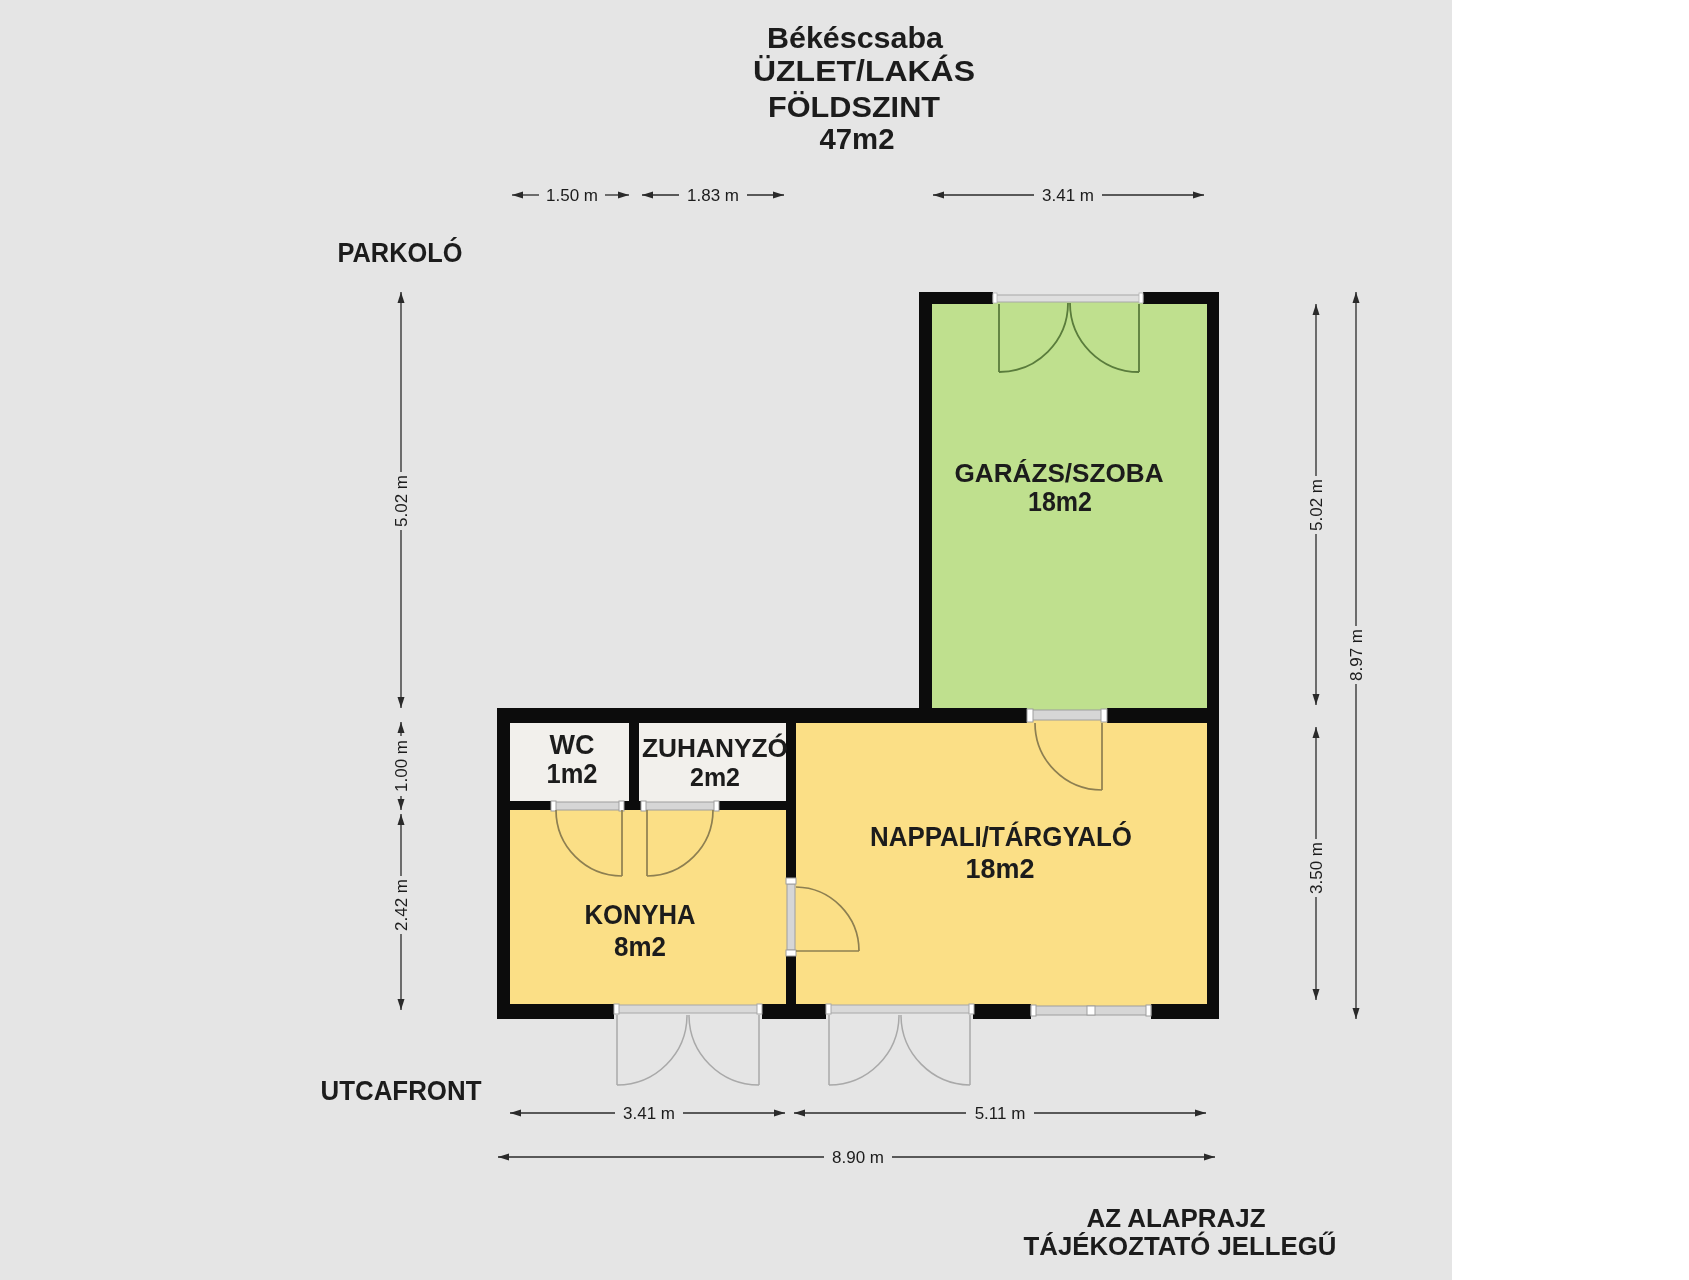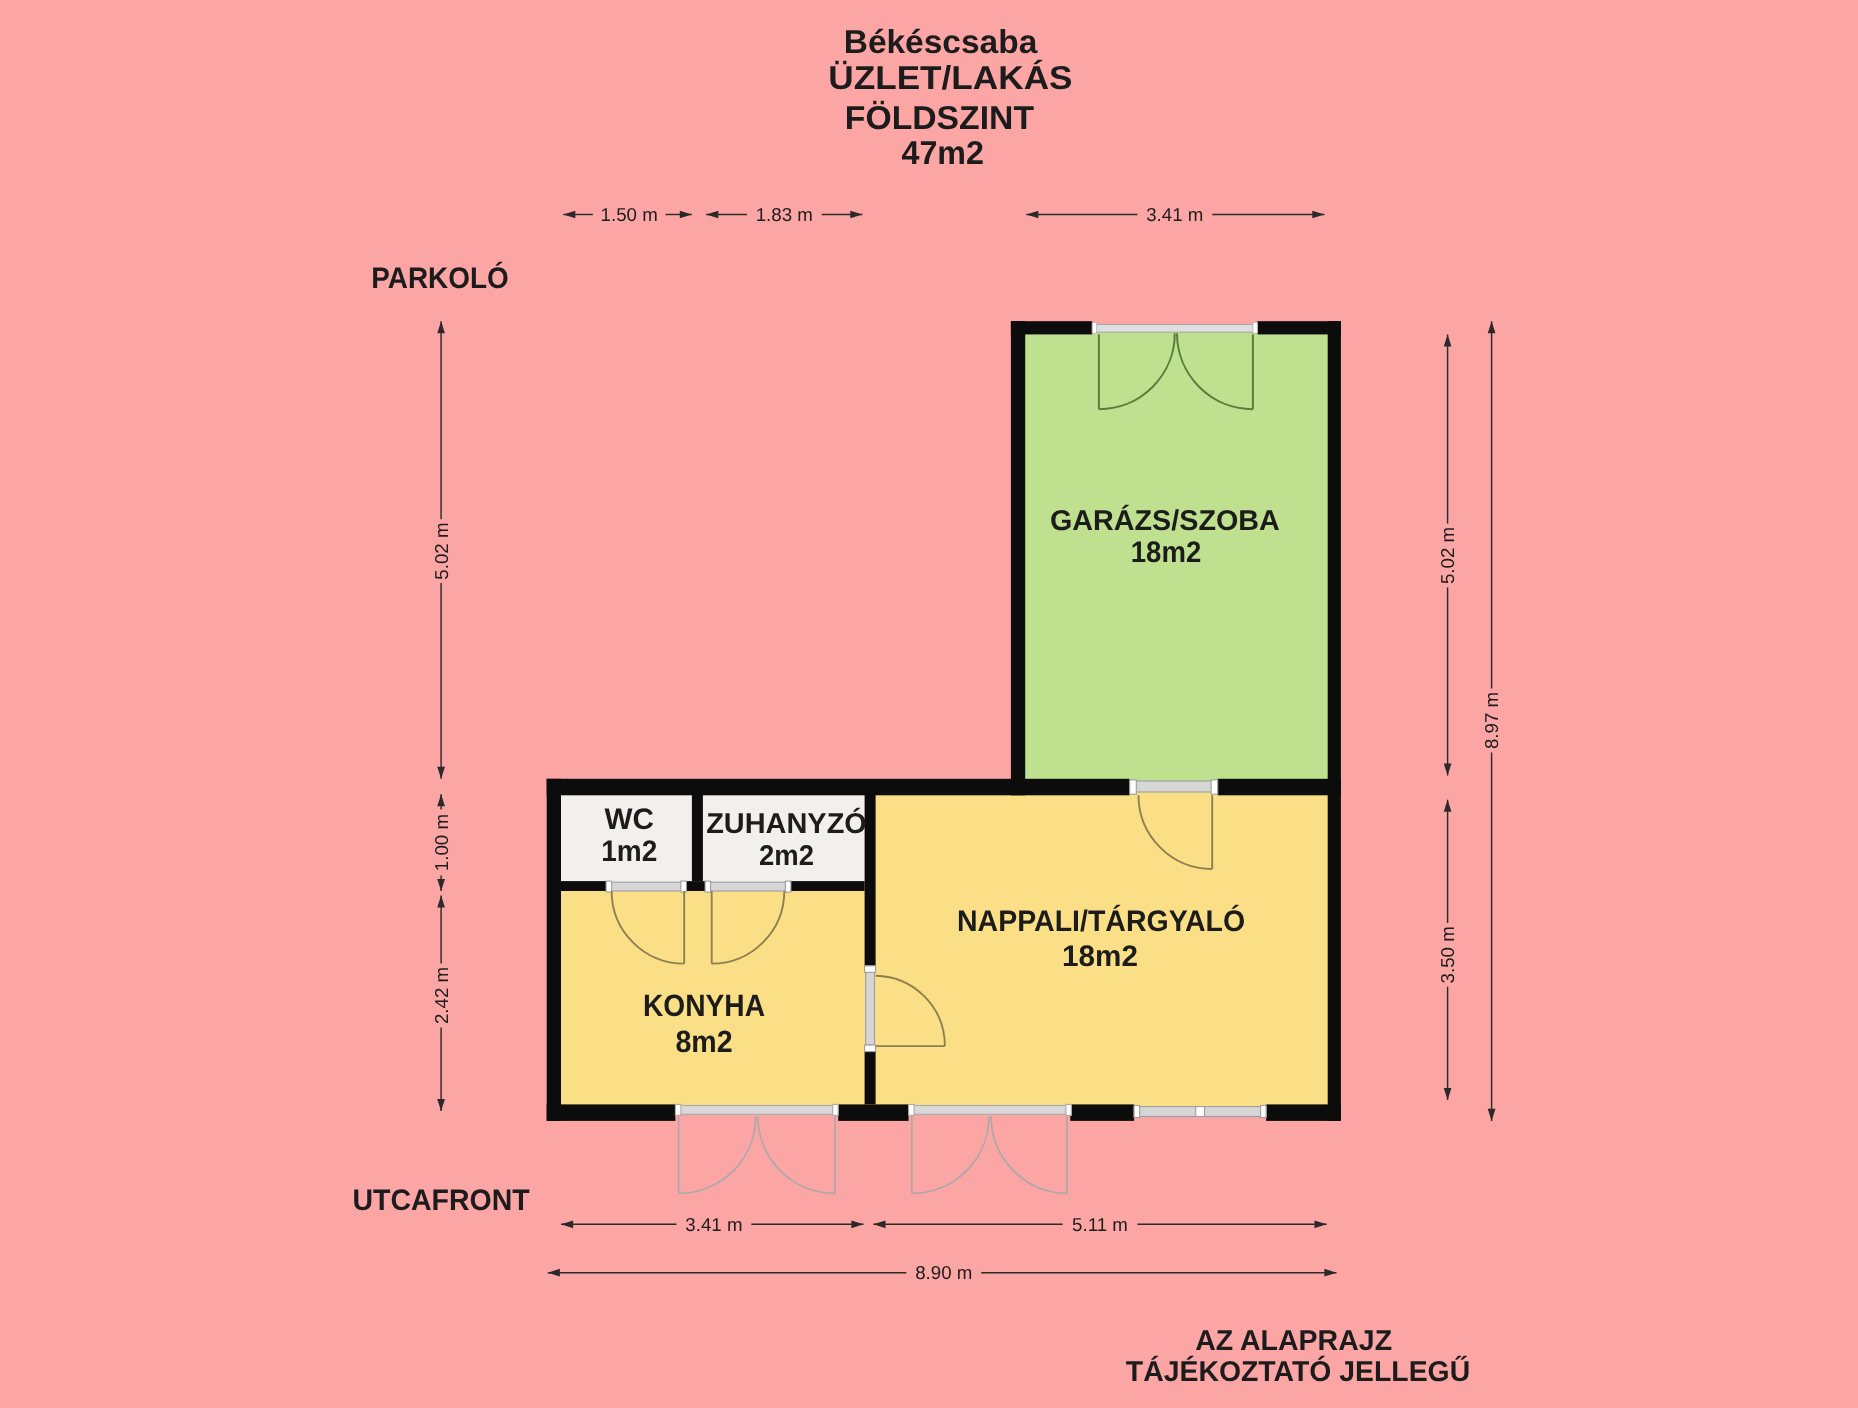--- a/index.html
+++ b/index.html
@@ -1,16 +1,16 @@
 <!DOCTYPE html>
 <html><head>
 <meta charset="utf-8">
 <style>
   html,body{margin:0;padding:0;background:#ffffff;}
-  .page{position:relative;width:1689px;height:1280px;background:#fca5a5;overflow:hidden;
+  .page{position:relative;width:1452px;height:1280px;background:#e5e5e5;overflow:hidden;
         font-family:"Liberation Sans", sans-serif;}
   svg{position:absolute;left:0;top:0;}
   text{font-family:"Liberation Sans", sans-serif;fill:#1c1c1c;}
   .b{font-weight:bold;}
 </style>
 </head>
 <body>
 <div class="page">
 <svg width="1689" height="1280" viewBox="0 0 1689 1280">
 

